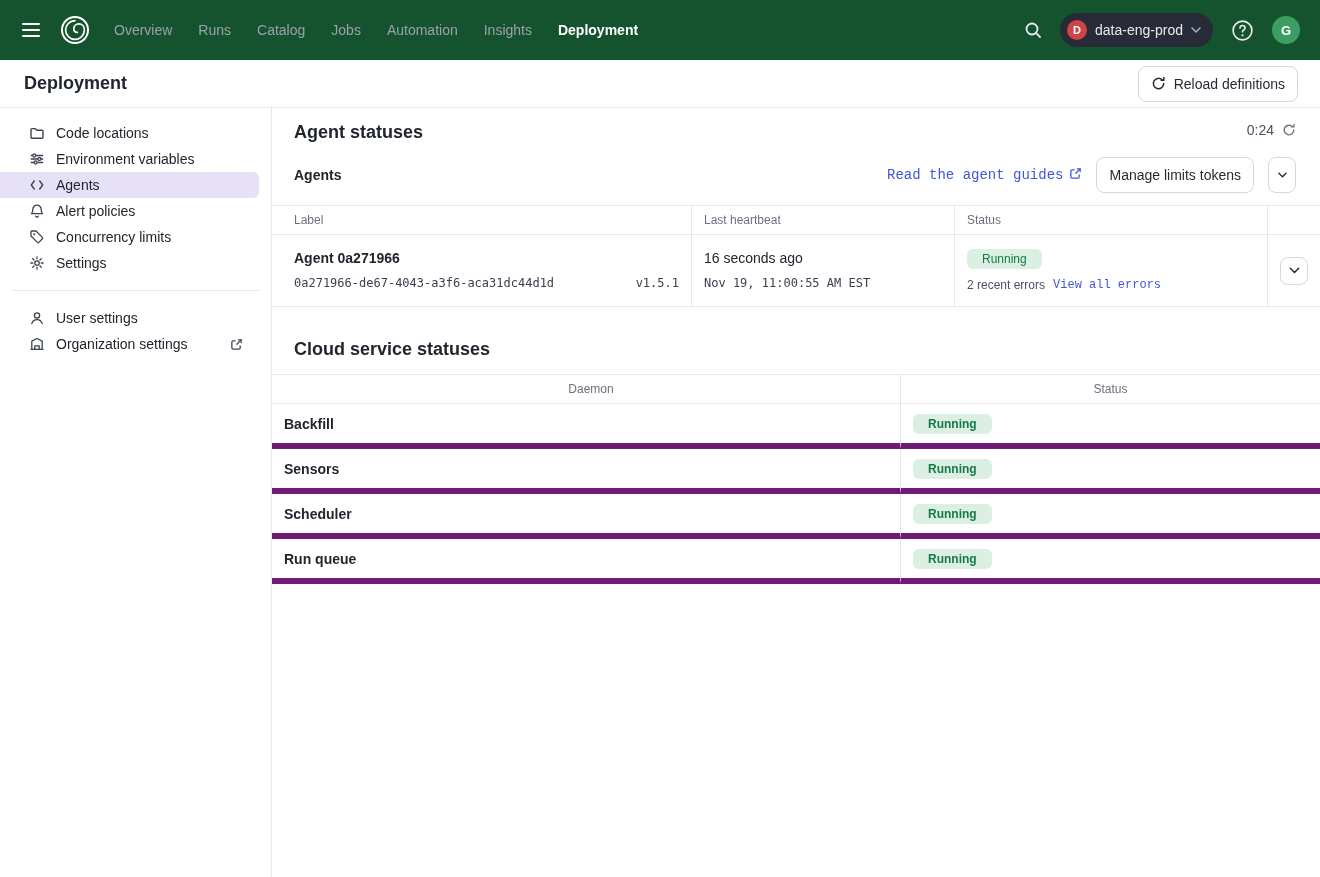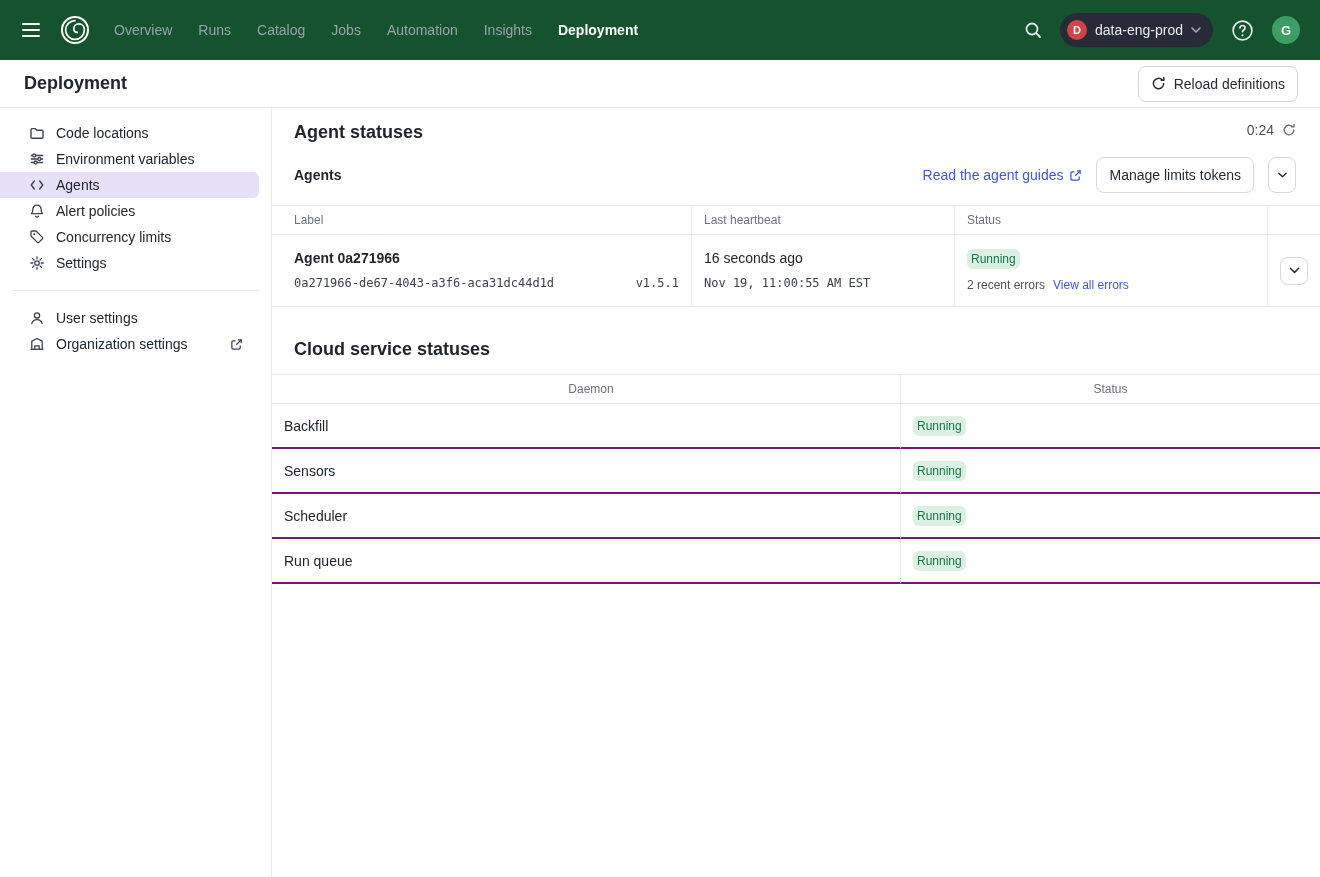--- a/index.html
+++ b/index.html
@@ -38,44 +38,44 @@
   .side-divider { border:none; border-top:1px solid #e6e8ec; margin:14px 12px; }
   .side-ext { margin-left:auto; margin-right:16px; color:#3c4452; display:flex; }
 
   .main { flex:1; min-width:0; display:flex; flex-direction:column; }
   .title-row { display:flex; align-items:flex-start; justify-content:space-between; padding:14px 24px 0 22px; }
   .section-title { font-size:18px; font-weight:600; margin:0; }
   .timer { display:flex; align-items:center; gap:8px; font-size:14px; color:#4a5160; }
   .agents-row { display:flex; align-items:center; justify-content:space-between; padding:0 24px 0 22px; margin-top:14px; }
   .agents-label { font-size:14px; font-weight:700; }
   .agents-actions { display:flex; align-items:center; gap:14px; }
-  .link { color:#4056d8; font-size:14px; text-decoration:none; display:inline-flex; align-items:center; gap:6px; cursor:pointer; }
+  .link { color:#4056d8; font-size:14px; text-decoration:none; display:inline-flex; align-items:flex-start; gap:6px; cursor:pointer;font-family:Liberation Mono, monospace; }
   .link.sm { font-size:12px; }
   .caret-btn { width:28px; padding:0; justify-content:center; }
 
   
   .agents-table { margin-top:12px; border-top:1px solid #e6e8ec; display:grid; grid-template-columns:420px 263px 313px 1fr; }
   .th { font-size:12px; color:#6a7180; padding:7px 12px; border-bottom:1px solid #e6e8ec; }
   .td { padding:14px 12px; border-bottom:1px solid #e6e8ec; }
   .first { padding-left:22px; }
   .sep { border-right:1px solid #e6e8ec; }
   .agent-name { font-size:14px; font-weight:700; line-height:18px; }
   .agent-meta { display:flex; justify-content:space-between; margin-top:9px; }
   .mono { font-family:"DejaVu Sans Mono", monospace; font-size:12px; color:#3a4150; }
   .hb { font-size:14px; line-height:18px; }
   .hb-time { margin-top:9px; }
-  .badge { display:inline-block; background:#dbf0e2; color:#17794a; font-size:12px; line-height:14px; padding:3px 4px; border-radius:6px; }
+  .badge { display:inline-block; background:#dbf0e2; color:#17794a; font-size:12px; line-height:14px; padding:3px 15px; border-radius:6px; }
   .errors { margin-top:9px; font-size:12px; color:#4a5160; display:flex; gap:8px; align-items:center; }
   .expander-cell { display:flex; align-items:center; justify-content:center; }
   .icon-btn { width:28px; height:28px; border:1px solid #d4d7dd; border-radius:8px; background:#fff; display:flex; align-items:center; justify-content:center; cursor:pointer; padding:0; }
 
   
   .cloud-title { margin:32px 0 0 22px; }
   .cloud-table { margin-top:14px; border-top:1px solid #e6e8ec; display:grid; grid-template-columns:629px 1fr;text-align:center; }
-  .ct-td { padding:0 12px; height:45px; display:flex; align-items:center; font-size:14px; border-bottom:2px solid #701a75; }
+  .ct-td { padding:0 12px; height:45px; display:flex; align-items:center; font-size:14px; border-bottom:6px solid #701a75;font-weight:bold; }
 </style>
 </head>
 <body>
 
 <nav class="topnav">
   <button class="hamburger">
     <svg width="18" height="14" viewBox="0 0 18 14" fill="none">
         <path d="M1 1h16M1 7h16M1 13h16" stroke="#fff" stroke-width="2" stroke-linecap="round"></path>
       </svg>
   </button>

